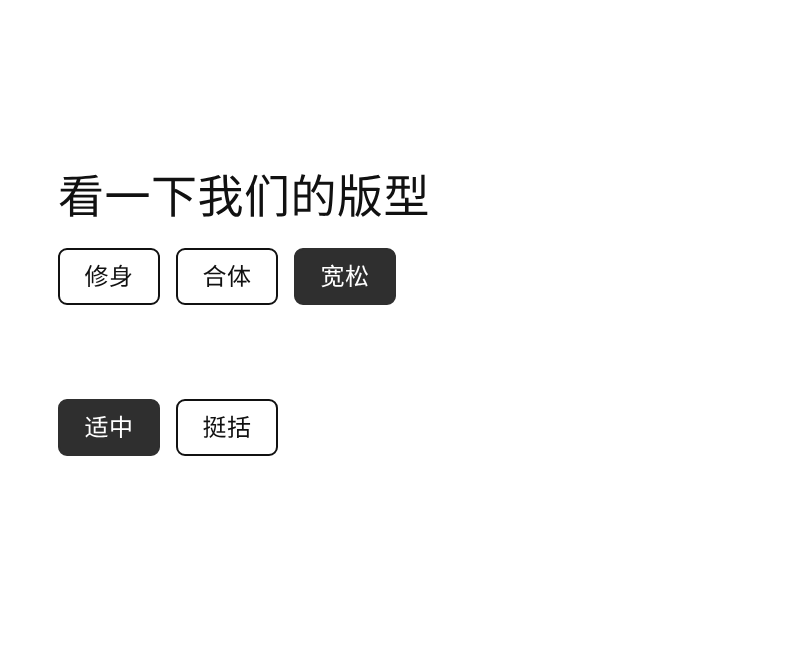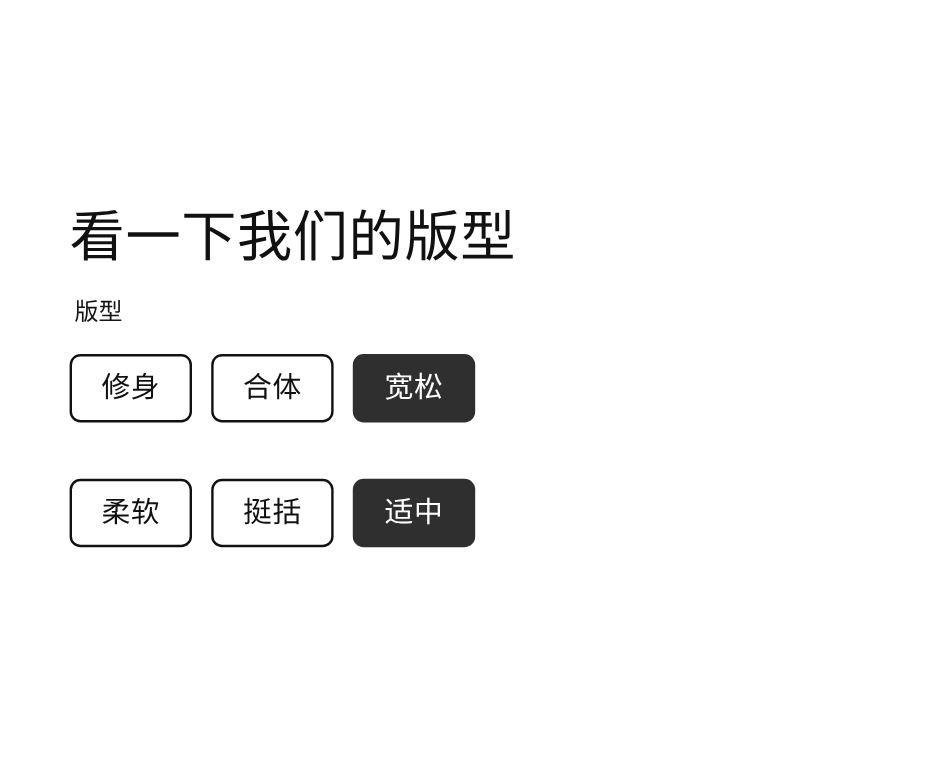--- a/index.html
+++ b/index.html
@@ -102,42 +102,40 @@
 </head>
 <body>
 
 <div class="page">
 
   <h1 class="page-title">看一下我们的版型</h1>
 
   <div class="groups">
 
     <section class="group col-left">
-      <div class="group-label">版型</div>
       <div class="options">
         <button type="button" class="option">修身</button>
         <button type="button" class="option">合体</button>
         <button type="button" class="option selected">宽松</button>
       </div>
     </section>
 
     <section class="group col-right">
       <div class="group-label">弹性</div>
       <div class="options">
         
         
         
       </div>
     </section>
 
     <section class="group col-left">
       <div class="options">
-        <button type="button" class="option">柔软</button>
+        <button type="button" class="option selected">适中</button>
         <button type="button" class="option">挺括</button>
-        <button type="button" class="option selected">适中</button>
       </div>
     </section>
 
     <section class="group col-right">
       <div class="group-label">厚度</div>
       <div class="options">
         
         
         
       </div>

